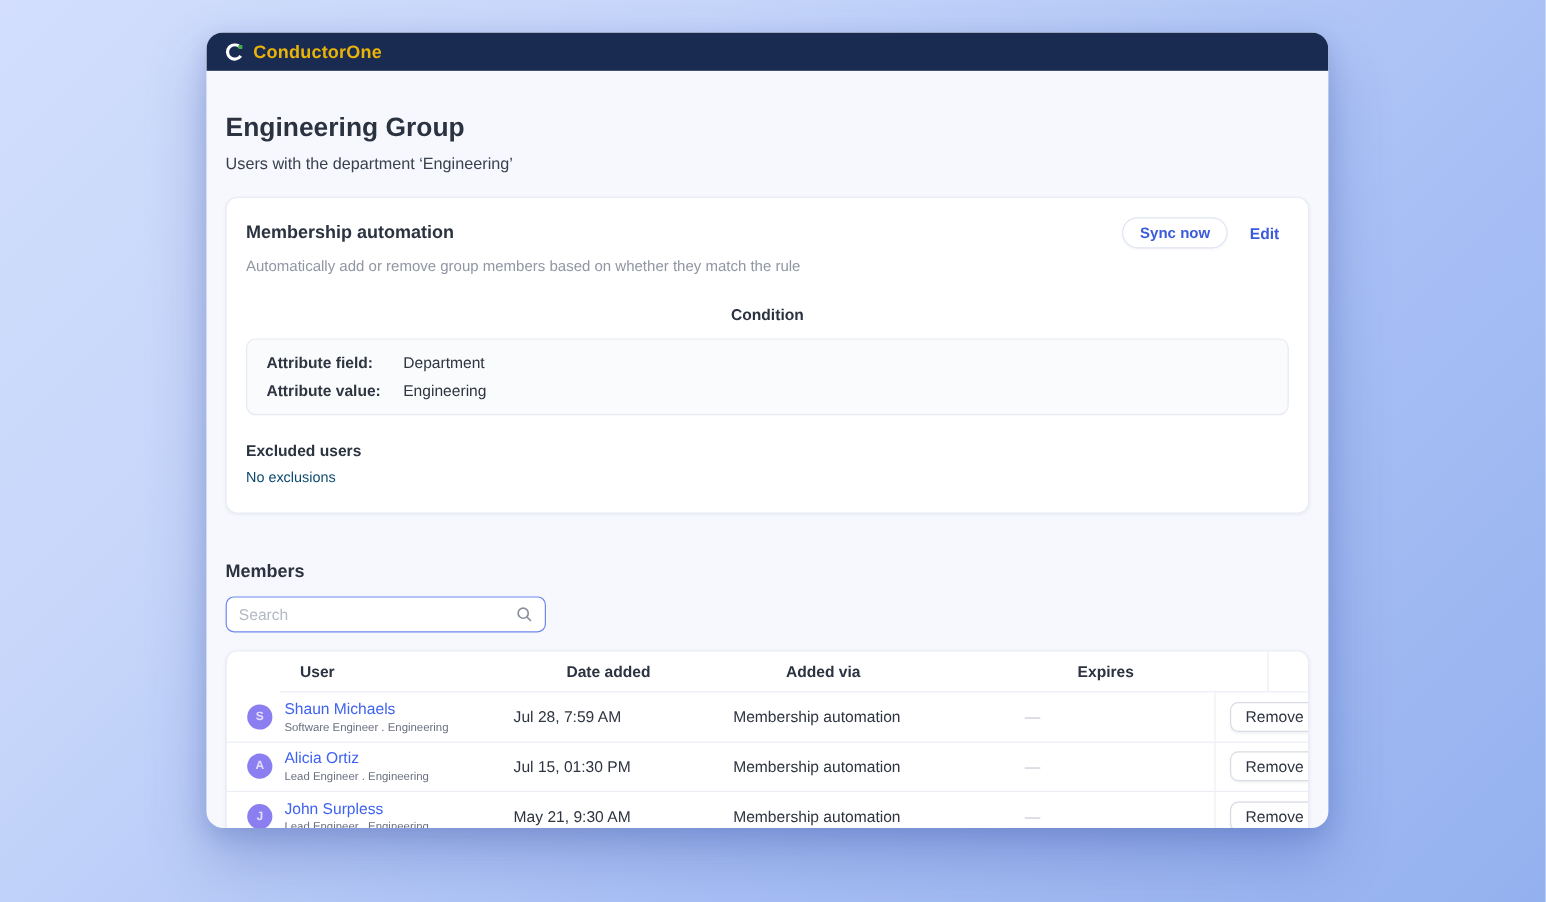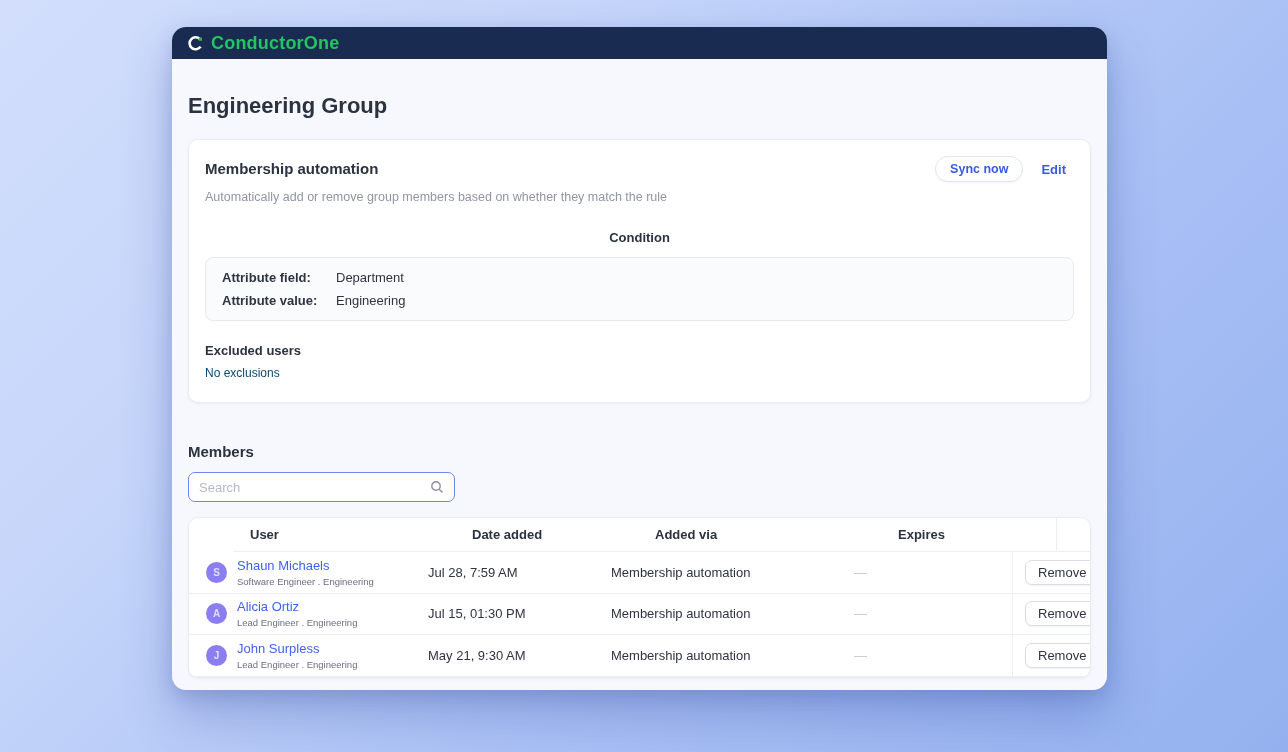--- a/index.html
+++ b/index.html
@@ -14,21 +14,21 @@
     position:absolute; left:172px; top:27px; width:935px; height:663px;
     border-radius:14px; overflow:hidden;
     background:#f6f8fd;
     box-shadow:0 24px 50px rgba(45,70,160,.30), 0 6px 18px rgba(45,70,160,.18);
   }
   .titlebar {
     height:32px; background:#1a2b52; display:flex; align-items:center; padding:0 16px; gap:8px;
   }
   .brand-logo { width:15px; height:15px; position:relative; flex:0 0 auto; }
   .brand-logo svg { display:block; }
-  .brand-name { color:#22c55e; font-size:18px; font-weight:700; letter-spacing:.2px; }
+  .brand-name { color:#eab308; font-size:15px; font-weight:700; letter-spacing:.2px; }
 
   .content { padding:20px 16px 0 16px; }
   .page-title { font-size:22px; font-weight:700; color:#2b3240; margin-top:14px; margin-left:0; }
   .page-subtitle { font-size:13.5px; color:#3a4150; margin-top:10px; }
 
   .card {
     background:#ffffff; border:1px solid #e9ecf3; border-radius:10px;
     box-shadow:0 1px 3px rgba(40,55,100,.06);
   }
   .automation-card { margin-top:20px; padding:16px 16px 22px 16px; position:relative; }
@@ -110,20 +110,21 @@
       <svg width="15" height="15" viewBox="0 0 15 15">
         <path d="M 12.2 3.4 A 6 6 0 1 0 12.6 10.6" fill="none" stroke="#ffffff" stroke-width="2.6" stroke-linecap="butt"></path>
         <rect x="10.6" y="1.4" width="3.4" height="3.4" rx="0.6" fill="#3fae4a"></rect>
       </svg>
     </span>
     <span class="brand-name">ConductorOne</span>
   </div>
 
   <div class="content">
     <div class="page-title">Engineering Group</div>
+    <div class="page-subtitle">Users with the department ‘Engineering’</div>
 
     <div class="card automation-card">
       <div class="automation-head">
         <div class="automation-title">Membership automation</div>
         <div class="automation-actions">
           <button class="btn-sync">Sync now</button>
           <a class="link-edit">Edit</a>
         </div>
       </div>
       <div class="automation-desc">Automatically add or remove group members based on whether they match the rule</div>

